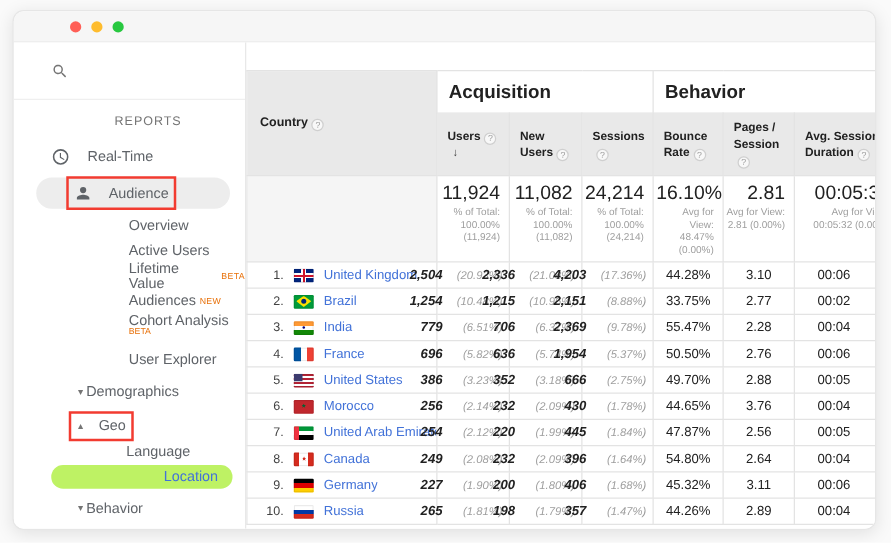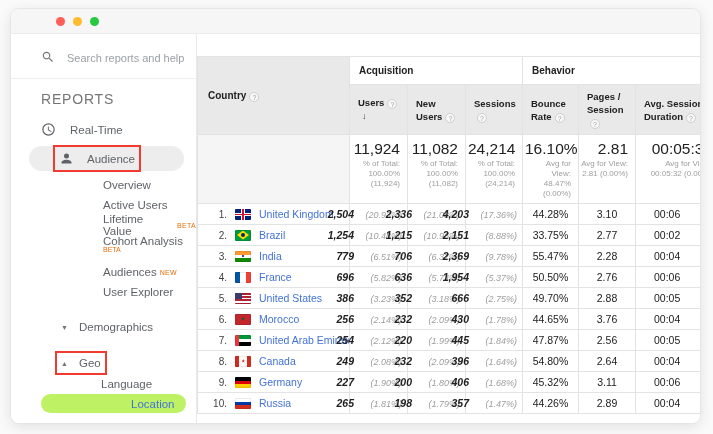--- a/index.html
+++ b/index.html
@@ -16,49 +16,49 @@
   .content { flex:1; display:flex; min-height:0; background:#fff; }
 
   
   .sidebar { width:186px; flex:none; border-right:1px solid #e8e8e8; padding-top:16px;
     overflow:hidden; font-size:11.5px; color:#5f6368; }
   .search-row { display:flex; align-items:center; gap:12px; padding:0 10px 12px 30px;
     border-bottom:1px solid #efefef; }
   .search-row input { border:none; outline:none; background:transparent; font-size:11px;
     color:#5f6368; width:120px; font-family:"Liberation Sans", sans-serif; }
   .search-row input::placeholder { color:#9aa0a6; }
-  .section-label { font-size:14px; letter-spacing:.8px; color:#757575; padding:12px 0 10px 30px; }
+  .section-label { font-size:10px; letter-spacing:.8px; color:#757575; padding:12px 0 10px 30px;text-align:center; }
   .item { display:flex; align-items:center; cursor:pointer; }
   .item.top { padding-left:30px; gap:14px; height:25px; margin-bottom:4px; }
   .item .ic { display:flex; align-items:center; }
   .pill-active { background:#ededed; border-radius:14px; margin:2px 12px 8px 18px;
     padding-left:12px; height:27px; gap:13px; }
   .red-wrap { display:flex; align-items:center; gap:13px; outline:2px solid #f23b30;
     outline-offset:4px; }
   .item.sub { padding-left:92px; height:20px;align-items:center; }
   .item.sub2 { padding-left:90px; height:19px; }
   .item.tall { height:27px; align-items:flex-start; }
   .badge { font-size:7px; color:#e8710a; vertical-align:6px; margin-left:3px; letter-spacing:.3px; }
   .badge-below { display:block; font-size:7px; color:#e8710a; line-height:6px; }
-  .item.toggle { padding-left:50px; gap:11px; height:22px; margin-top:14px; }
+  .item.toggle { padding-left:50px; gap:1px; height:22px; margin-top:5px; }
   .tri { font-size:7px; color:#757575; }
   .geo-wrap { display:flex; align-items:center; gap:11px; outline:2px solid #f23b30;
     outline-offset:4px; }
   .loc-pill { background:#bef264; border-radius:12px; margin:1px 10px 1px 30px;
     padding-left:60px; height:21px; color:#4272d8; }
   .loc-pill span { color:#4272d8; }
 
   
   .main { flex:1; min-width:0; overflow:hidden; padding-top:22px; }
   table { border-collapse:collapse; table-layout:fixed; width:522px; }
   col.c-country { width:152px; } col.c-users { width:58px; } col.c-newusers { width:58px; }
   col.c-sessions { width:57px; } col.c-bounce { width:56px; } col.c-pages { width:57px; }
   col.c-avg { width:84px; }
   th, td { border:1px solid #e3e3e3; }
-  .group-row th { background:#fff; font-size:10px; font-weight:bold; color:#212121;
+  .group-row th { background:#fff; font-size:15px; font-weight:bold; color:#212121;
     text-align:left; padding:8px 0 8px 9px; }
   th.country-head { background:#e9e9e9; font-size:10px; color:#212121; text-align:left;
     padding-left:10px; font-weight:bold; }
   .cols-row th { background:#e9e9e9; font-size:9.5px; font-weight:bold; color:#212121;
     text-align:left; padding:5px 4px 5px 8px; line-height:13px; }
   .qicon { display:inline-block; width:10px; height:10px; border-radius:50%;
     background:#f8f8f8; border:1px solid #cfcfcf; color:#9e9e9e; font-size:7px;
     line-height:9px; text-align:center; font-weight:normal; vertical-align:-1px; margin-left:3px; }
   .sort { color:#424242; font-size:9px; margin-left:4px; }
   .totals-row td { background:#fff; height:50px; vertical-align:top; padding:5px 7px 4px 2px;
@@ -123,21 +123,20 @@
 
   <div class="content">
 
     <div class="sidebar">
       <div class="search-row">
         <span class="ic">
           <svg viewBox="0 0 24 24" width="14" height="14">
               <path fill="#757575" d="M15.5 14h-.79l-.28-.27a6.5 6.5 0 1 0-.7.7l.27.28v.79l5 4.99L20.49 19l-4.99-5zm-6 0A4.5 4.5 0 1 1 14 9.5 4.5 4.5 0 0 1 9.5 14z"></path>
             </svg>
         </span>
-        <input placeholder="Search reports and help" style="">
       </div>
 
       <div class="section-label">REPORTS</div>
 
       <div class="item top">
         <span class="ic">
           <svg viewBox="0 0 24 24" width="15" height="15">
               <path fill="#5f6368" d="M12 2a10 10 0 1 0 10 10A10 10 0 0 0 12 2zm0 18a8 8 0 1 1 8-8 8 8 0 0 1-8 8zm.5-13H11v6l5.25 3.15.75-1.23-4.5-2.67z"></path>
             </svg>
         </span>
@@ -158,29 +157,29 @@
       <div class="item sub">
         <span>Overview</span>
       </div>
       <div class="item sub">
         <span>Active Users</span>
       </div>
       <div class="item sub">
         <span>Lifetime Value</span>
         <span class="badge">BETA</span>
       </div>
+      <div class="item sub">
+        <span>Audiences</span>
+        <span class="badge">NEW</span>
+      </div>
       <div class="item sub tall">
         <span>
           <span>Cohort Analysis</span>
           <span class="badge-below">BETA</span>
         </span>
-      </div>
-      <div class="item sub">
-        <span>Audiences</span>
-        <span class="badge">NEW</span>
       </div>
       <div class="item sub">
         <span>User Explorer</span>
       </div>
 
       <div class="item toggle">
         <span class="tri">▼</span>
         <span>Demographics</span>
       </div>
       <div class="item toggle">

